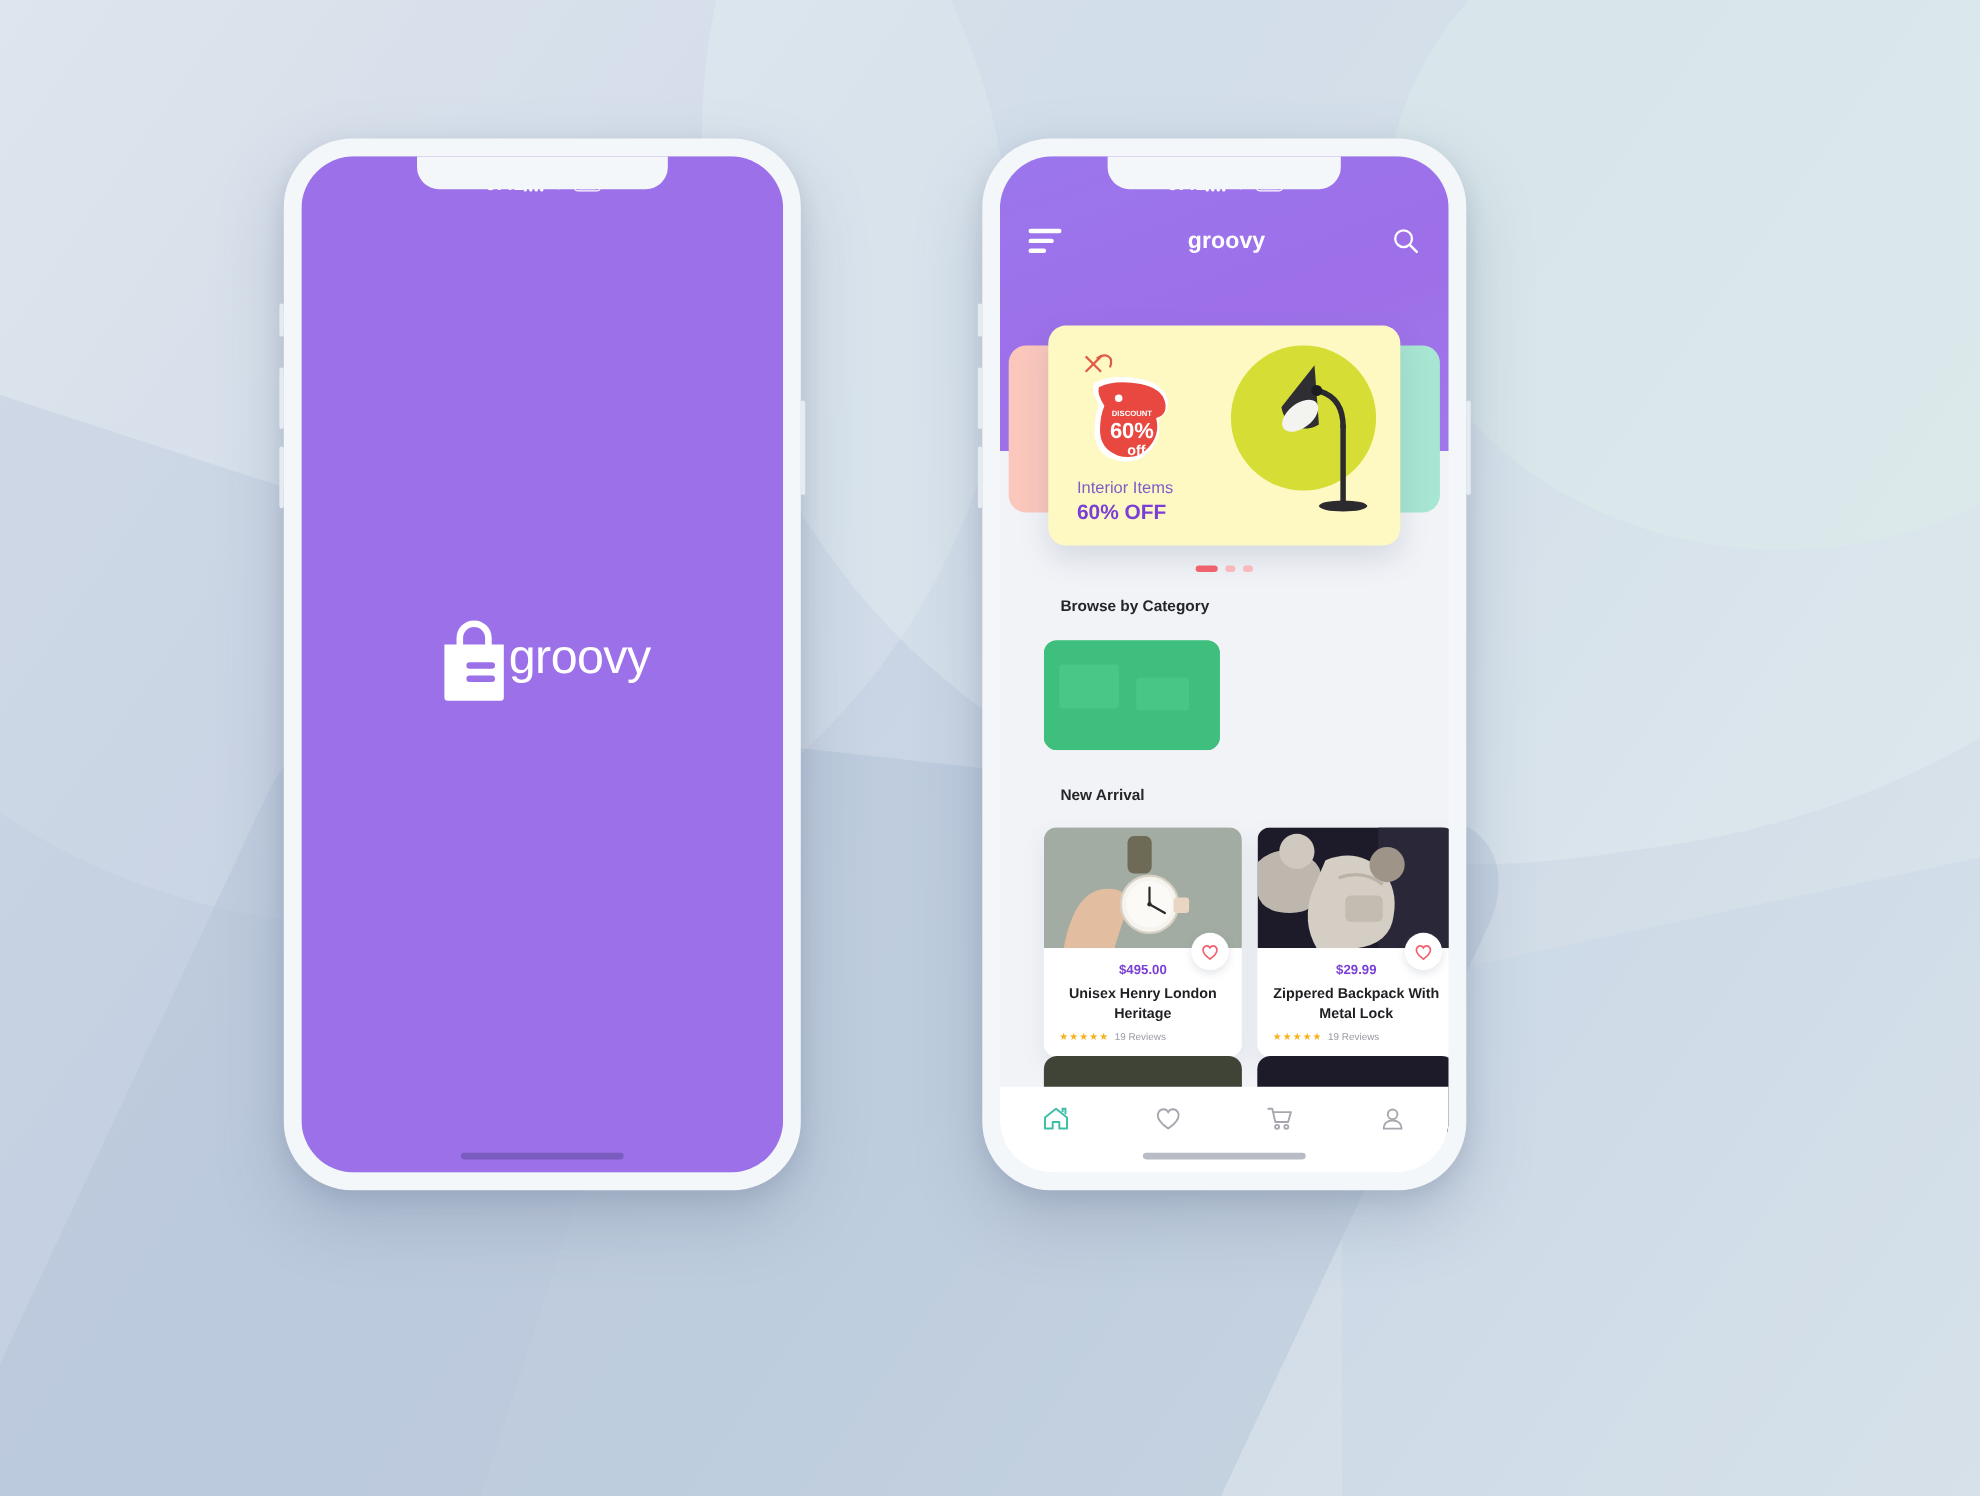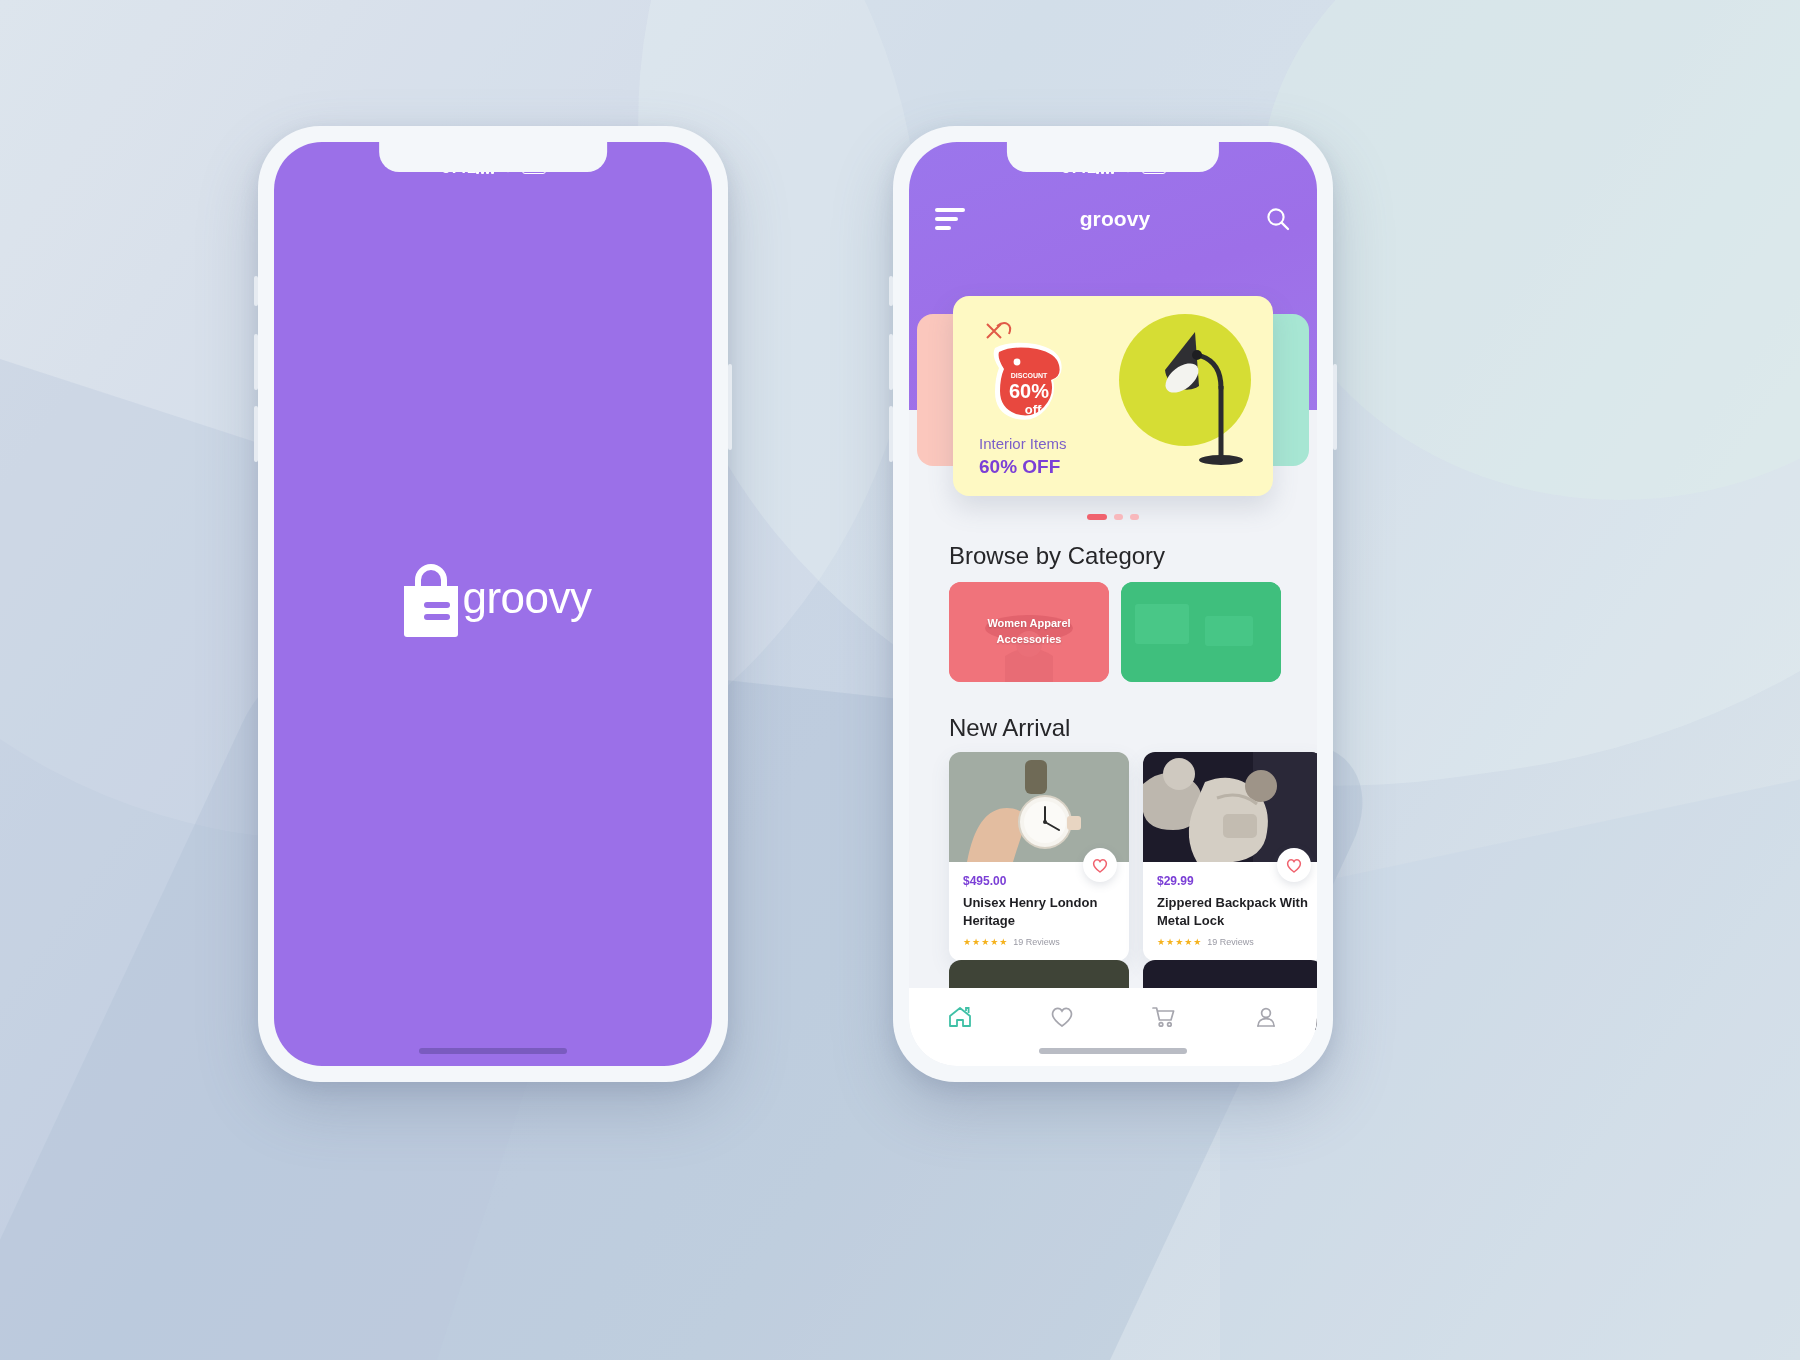--- a/index.html
+++ b/index.html
@@ -183,21 +183,21 @@
   .banner-txt .l1 { color:#7b5fc9; font-size: 15px; margin-bottom: 4px; }
   .banner-txt .l2 { color:#7b3fd6; font-size: 19px; font-weight: bold; }
 
   .dots { position: absolute; top: 372px; left: 50%; transform: translateX(-50%);
           display:flex; gap:7px; align-items:center; z-index: 9; }
   .dots i { display:block; height: 6px; border-radius: 4px; background: #f8b8bc; }
   .dots i.on { width: 20px; background: #f0626e; }
   .dots i.off { width: 9px; }
 
   .sec-title {
-    position: absolute; left: 40px; font-size: 24px; font-weight: normal; color: #262629;
+    position: absolute; left: 55px; font-size: 14px; font-weight: bold; color: #262629;
     z-index: 9;
   }
   .sec-cat { top: 400px; }
   .sec-new { top: 572px; }
 
   .cat-row {
     position: absolute; top: 440px; left: 40px; right: 0; height: 100px;
     display: flex; gap: 12px; z-index: 9;
   }
   .cat-card {
@@ -221,21 +221,21 @@
     box-shadow: 0 8px 20px rgba(93,104,130,0.10);
     overflow: hidden; position: relative; cursor: pointer;
   }
   .prod-img { width: 100%; height: 110px; position: relative; overflow: hidden; }
   .fav {
     position: absolute; right: 12px; top: 96px; width: 34px; height: 34px;
     border-radius: 50%; background: #fff; z-index: 12;
     display:flex; align-items:center; justify-content:center;
     box-shadow: 0 3px 8px rgba(93,104,130,0.18); cursor: pointer;
   }
-  .prod-info { padding: 12px 14px 14px 14px; }
+  .prod-info { padding: 12px 14px 14px 14px; text-align: center; }
   .prod-price { color: #7b3fd6; font-size: 12px; font-weight: bold; margin-bottom: 6px; }
   .prod-name { color: #1f1f23; font-size: 13px; font-weight: bold; line-height: 1.4; }
   .prod-rate { display:flex; align-items:center; gap:5px; margin-top: 7px; }
   .stars { color: #f5b21d; font-size: 9px; letter-spacing: 1px; }
   .rev { color: #9a9aa4; font-size: 9px; }
 
   .prod-row2 {
     position: absolute; top: 818px; left: 40px; right: 0;
     display: flex; gap: 14px; z-index: 9;
   }
@@ -355,33 +355,20 @@
 
         <div class="dots">
           <i class="on"></i>
           <i class="off"></i>
           <i class="off"></i>
         </div>
 
         <div class="sec-title sec-cat">Browse by Category</div>
         <div class="cat-row">
 
-          <div class="cat-card">
-            <div class="ph" style="background:#f0737b;">
-              <svg viewBox="0 0 160 100" width="160" height="100" preserveAspectRatio="none" aria-hidden="true">
-                <rect width="160" height="100" fill="#f0737b"></rect>
-                <ellipse cx="80" cy="46" rx="44" ry="13" fill="#e2636d"></ellipse>
-                <path d="M64 46 q16 -26 32 0 z" fill="#e2636d"></path>
-                <path d="M56 74 q24 -16 48 0 l0 26 l-48 0 z" fill="#e86c75"></path>
-                <circle cx="80" cy="62" r="13" fill="#ea6f78"></circle>
-              </svg>
-            </div>
-            <div class="cat-label">Women Apparel
-Accessories</div>
-          </div>
 
 
           <div class="cat-card">
             <div class="ph" style="background:#3fbf7d;">
               <svg viewBox="0 0 160 100" width="160" height="100" preserveAspectRatio="none" aria-hidden="true">
                 <rect width="160" height="100" fill="#3fbf7d"></rect>
                 <rect x="14" y="22" width="54" height="40" rx="3" fill="#4cc98a" opacity="0.8"></rect>
                 <rect x="84" y="34" width="48" height="30" rx="3" fill="#4cc98a" opacity="0.7"></rect>
               </svg>
             </div>

